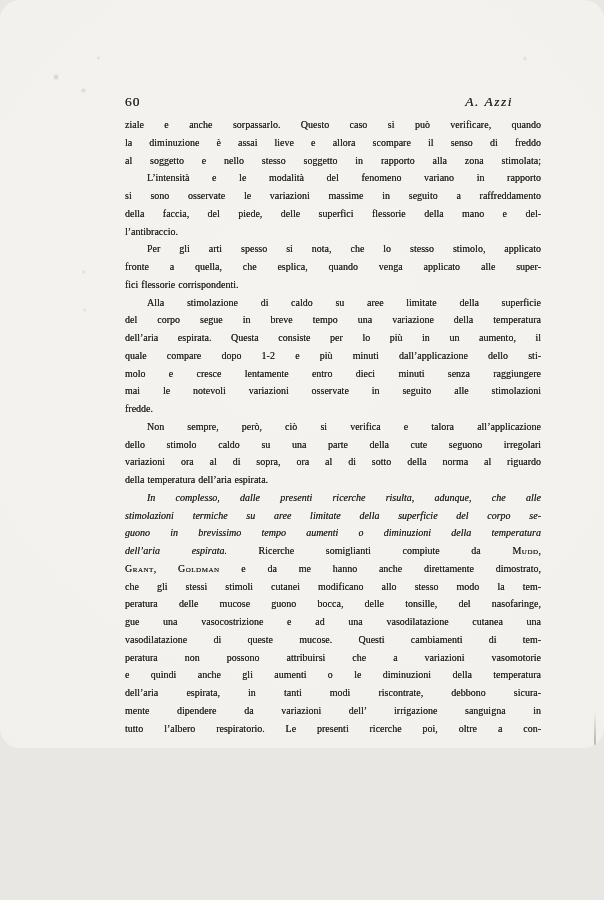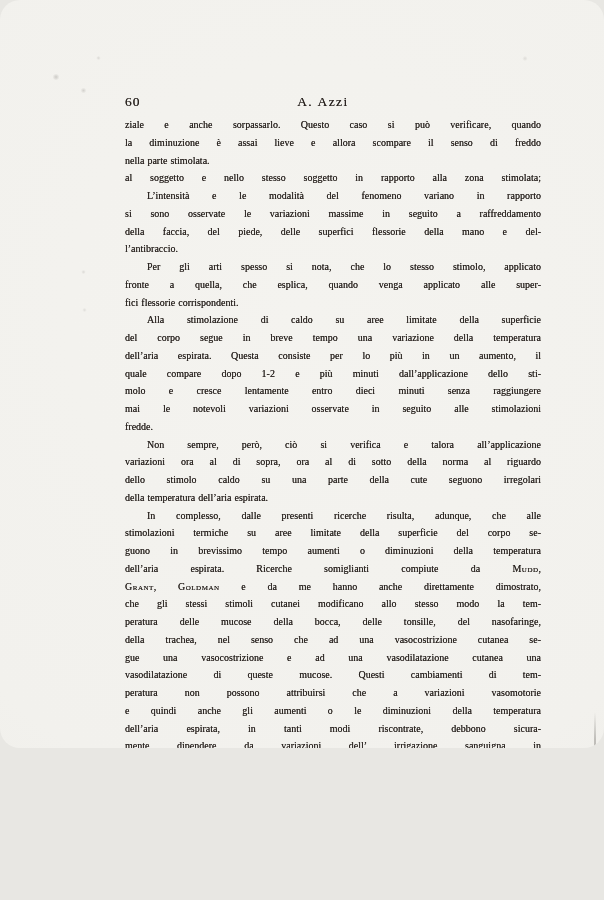--- a/index.html
+++ b/index.html
@@ -29,23 +29,24 @@
   }
   .page-number {
     position: absolute;
     left: 0;
     top: 0;
     letter-spacing: 1px;
   }
   .running-head {
     position: absolute;
     left: 0;
-    right: 20px;
+    right: 28px;
     top: 0;
-    text-align: center;
+    text-align: right;
+    font-style: italic;
     letter-spacing: 1.5px;
   }
   .text-block {
     position: absolute;
     top: 116px;
     left: 125px;
     width: 416px;
     font-size: 10px;
     line-height: 17.75px;
     word-spacing: 0.5px;
@@ -57,21 +58,21 @@
     overflow: hidden;
   }
   .ln.just {
     text-align: justify;
     text-align-last: justify;
   }
   .ln.ind {
     text-indent: 22px;
   }
   .s-r { font-style: normal; }
-  .s-i { }
+  .s-i { font-style: italic; }
   .s-sc { font-variant: small-caps; letter-spacing: 0.5px; }
   .speck {
     position: absolute;
     border-radius: 50%;
     background: radial-gradient(circle, rgba(90,85,80,0.45) 0%, rgba(90,85,80,0) 70%);
     pointer-events: none;
   }
   .speck.s1 { left: 52px;  top: 74px;  width: 8px;  height: 6px; opacity: .55; }
   .speck.s2 { left: 80px;  top: 88px;  width: 7px;  height: 5px; opacity: .45; }
   .speck.s3 { left: 96px;  top: 56px;  width: 5px;  height: 4px; opacity: .35; }
@@ -104,48 +105,46 @@
   <div class="edge-shadow"></div>
 
   <div class="header">
     <span class="page-number">60</span>
     <span class="running-head">A. Azzi</span>
   </div>
 
   <div class="text-block" id="text-block">
       <div class="ln just"><span class="s-r">ziale e anche sorpassarlo. Questo caso si può verificare, quando</span></div>
       <div class="ln just"><span class="s-r">la diminuzione è assai lieve e allora scompare il senso di freddo</span></div>
-      <div class="ln"><span class="s-r">nella parte stimolata.</span></div>
       <div class="ln just"><span class="s-r">al soggetto e nello stesso soggetto in rapporto alla zona stimolata;</span></div>
       <div class="ln ind just"><span class="s-r">L’intensità e le modalità del fenomeno variano in rapporto</span></div>
       <div class="ln just"><span class="s-r">si sono osservate le variazioni massime in seguito a raffreddamento</span></div>
       <div class="ln just"><span class="s-r">della faccia, del piede, delle superfici flessorie della mano e del-</span></div>
       <div class="ln"><span class="s-r">l’antibraccio.</span></div>
       <div class="ln ind just"><span class="s-r">Per gli arti spesso si nota, che lo stesso stimolo, applicato</span></div>
       <div class="ln just"><span class="s-r">fronte a quella, che esplica, quando venga applicato alle super-</span></div>
       <div class="ln"><span class="s-r">fici flessorie corrispondenti.</span></div>
       <div class="ln ind just"><span class="s-r">Alla stimolazione di caldo su aree limitate della superficie</span></div>
       <div class="ln just"><span class="s-r">del corpo segue in breve tempo una variazione della temperatura</span></div>
       <div class="ln just"><span class="s-r">dell’aria espirata. Questa consiste per lo più in un aumento, il</span></div>
       <div class="ln just"><span class="s-r">quale compare dopo 1-2 e più minuti dall’applicazione dello sti-</span></div>
       <div class="ln just"><span class="s-r">molo e cresce lentamente entro dieci minuti senza raggiungere</span></div>
       <div class="ln just"><span class="s-r">mai le notevoli variazioni osservate in seguito alle stimolazioni</span></div>
       <div class="ln"><span class="s-r">fredde.</span></div>
       <div class="ln ind just"><span class="s-r">Non sempre, però, ciò si verifica e talora all’applicazione</span></div>
+      <div class="ln just"><span class="s-r">dello stimolo caldo su una parte della cute seguono irregolari</span></div>
       <div class="ln just"><span class="s-r">variazioni ora al di sopra, ora al di sotto della norma al riguardo</span></div>
-      <div class="ln just"><span class="s-r">dello stimolo caldo su una parte della cute seguono irregolari</span></div>
       <div class="ln"><span class="s-r">della temperatura dell’aria espirata.</span></div>
       <div class="ln ind just"><span class="s-i">In complesso, dalle presenti ricerche risulta, adunque, che alle</span></div>
       <div class="ln just"><span class="s-i">stimolazioni termiche su aree limitate della superficie del corpo se-</span></div>
       <div class="ln just"><span class="s-i">guono in brevissimo tempo aumenti o diminuzioni della temperatura</span></div>
       <div class="ln just"><span class="s-i">dell’aria espirata.</span><span class="s-r"> Ricerche somiglianti compiute da </span><span class="s-sc">Mudd</span><span class="s-r">,</span></div>
       <div class="ln just"><span class="s-sc">Grant</span><span class="s-r">, </span><span class="s-sc">Goldman</span><span class="s-r"> e da me hanno anche direttamente dimostrato,</span></div>
       <div class="ln just"><span class="s-r">che gli stessi stimoli cutanei modificano allo stesso modo la tem-</span></div>
-      <div class="ln just"><span class="s-r">peratura delle mucose della bocca, delle tonsille, del nasofaringe,</span></div>
-      <div class="ln just"><span class="s-r">della trachea, nel senso che ad una vasocostrizione cutanea se-</span></div>
+      <div class="ln just"><span class="s-r">peratura delle mucose guono bocca, delle tonsille, del nasofaringe,</span></div>
       <div class="ln just"><span class="s-r">gue una vasocostrizione e ad una vasodilatazione cutanea una</span></div>
       <div class="ln just"><span class="s-r">vasodilatazione di queste mucose. Questi cambiamenti di tem-</span></div>
       <div class="ln just"><span class="s-r">peratura non possono attribuirsi che a variazioni vasomotorie</span></div>
       <div class="ln just"><span class="s-r">e quindi anche gli aumenti o le diminuzioni della temperatura</span></div>
       <div class="ln just"><span class="s-r">dell’aria espirata, in tanti modi riscontrate, debbono sicura-</span></div>
       <div class="ln just"><span class="s-r">mente dipendere da variazioni dell’ irrigazione sanguigna in</span></div>
       <div class="ln just"><span class="s-r">tutto l’albero respiratorio. Le presenti ricerche poi, oltre a con-</span></div>
     </div>
 
 </div>

